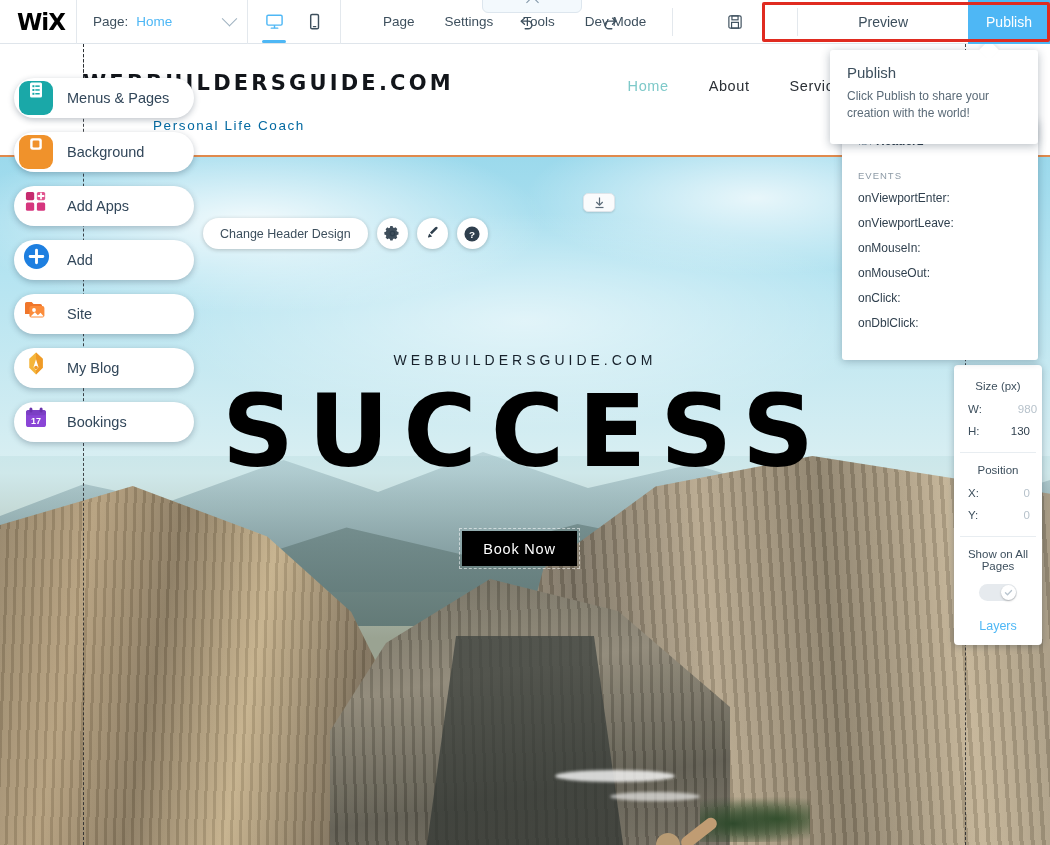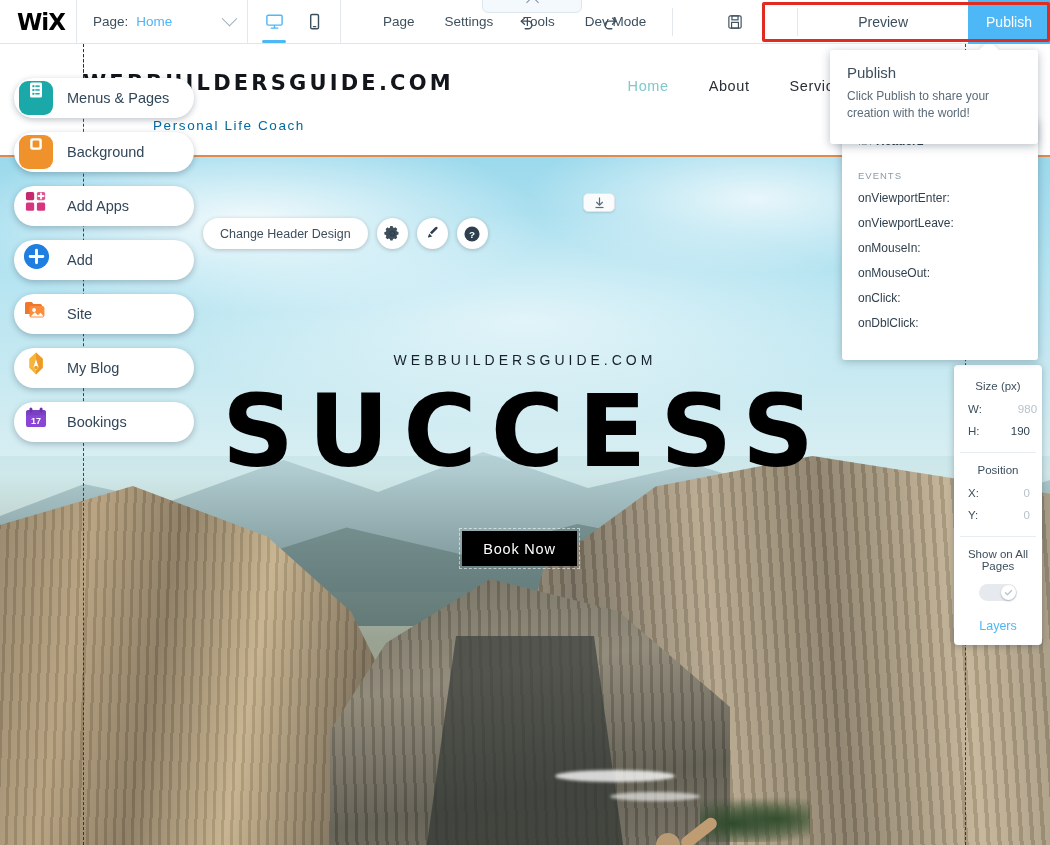--- a/index.html
+++ b/index.html
@@ -455,21 +455,21 @@
 
   <div class="right-panel">
     <div class="rp-section">
       <div class="rp-title">Size (px)</div>
       <div class="rp-row">
         <span class="rp-key">W:</span>
         <span class="rp-val dim">980</span>
       </div>
       <div class="rp-row">
         <span class="rp-key">H:</span>
-        <span class="rp-val">190</span>
+        <span class="rp-val">130</span>
       </div>
     </div>
     <div class="rp-div"></div>
     <div class="rp-section">
       <div class="rp-title">Position</div>
       <div class="rp-row">
         <span class="rp-key">X:</span>
         <span class="rp-val dim">0</span>
       </div>
       <div class="rp-row">

